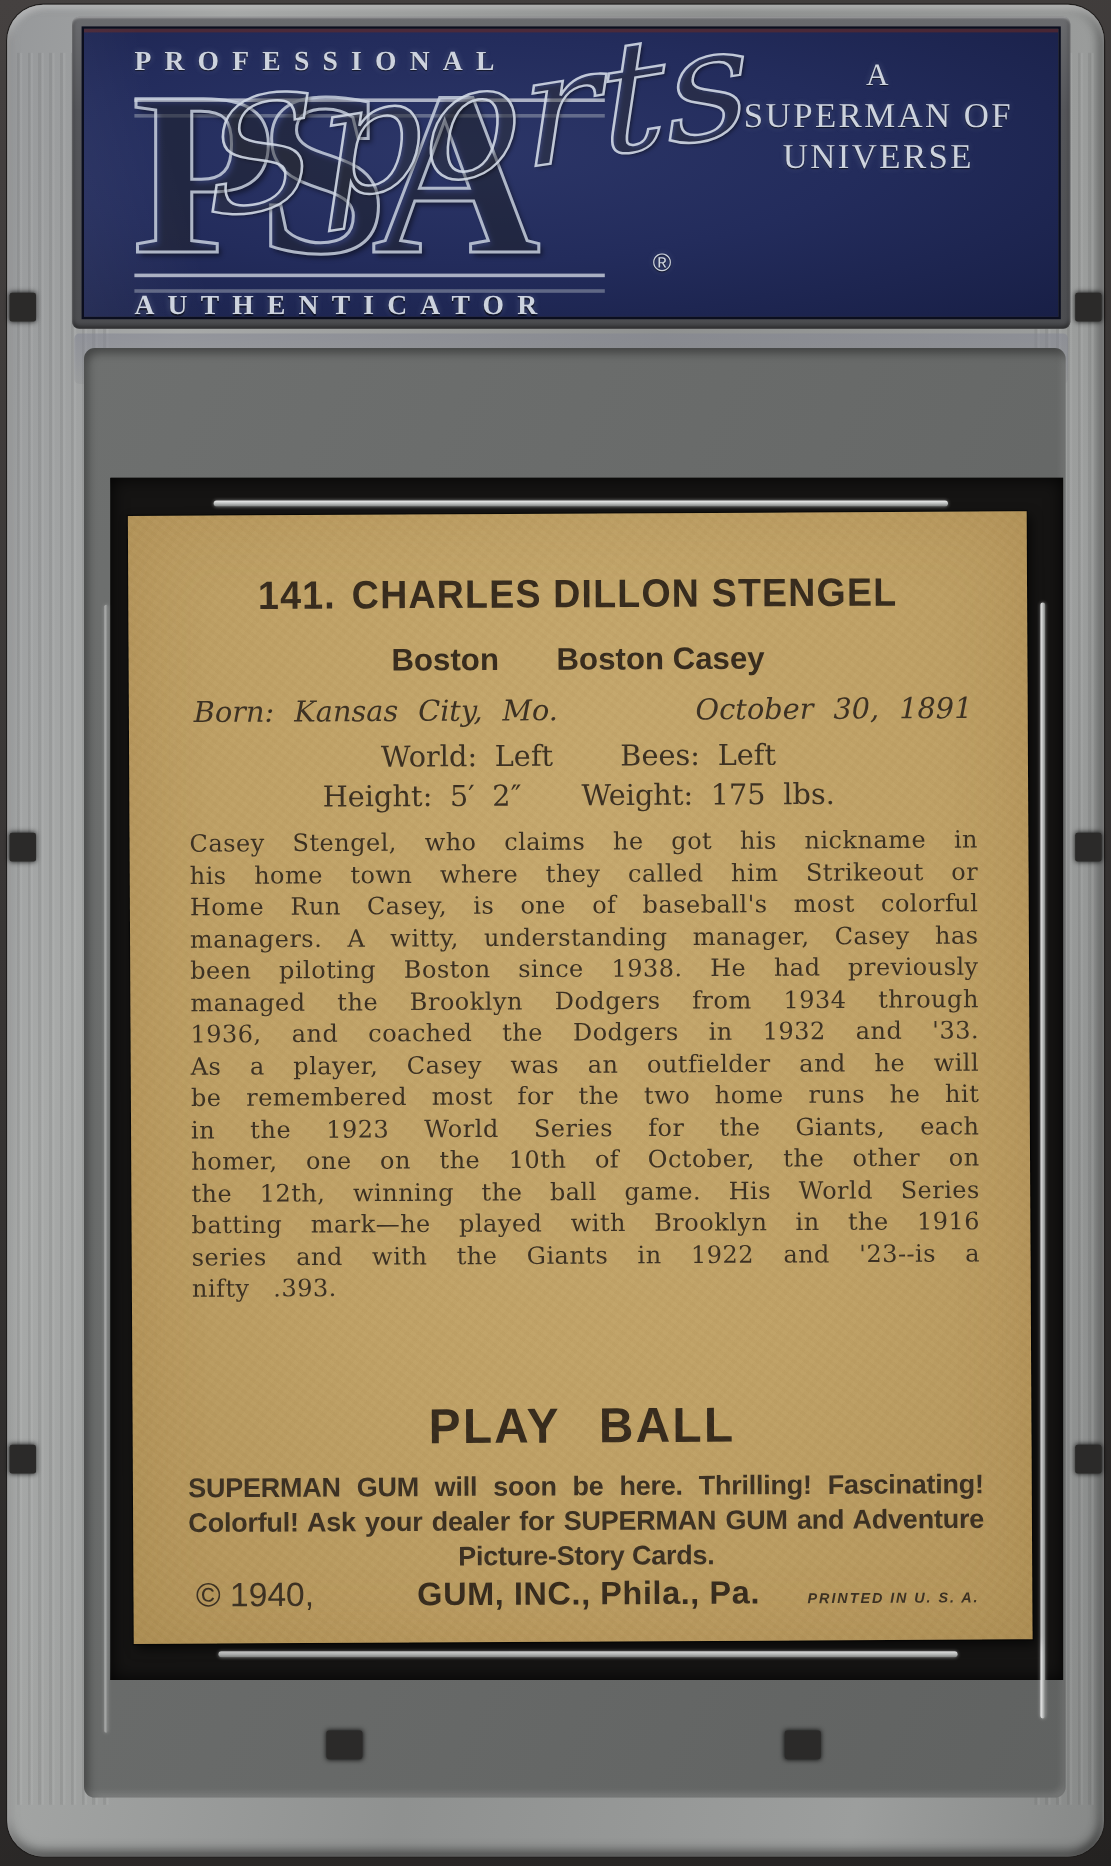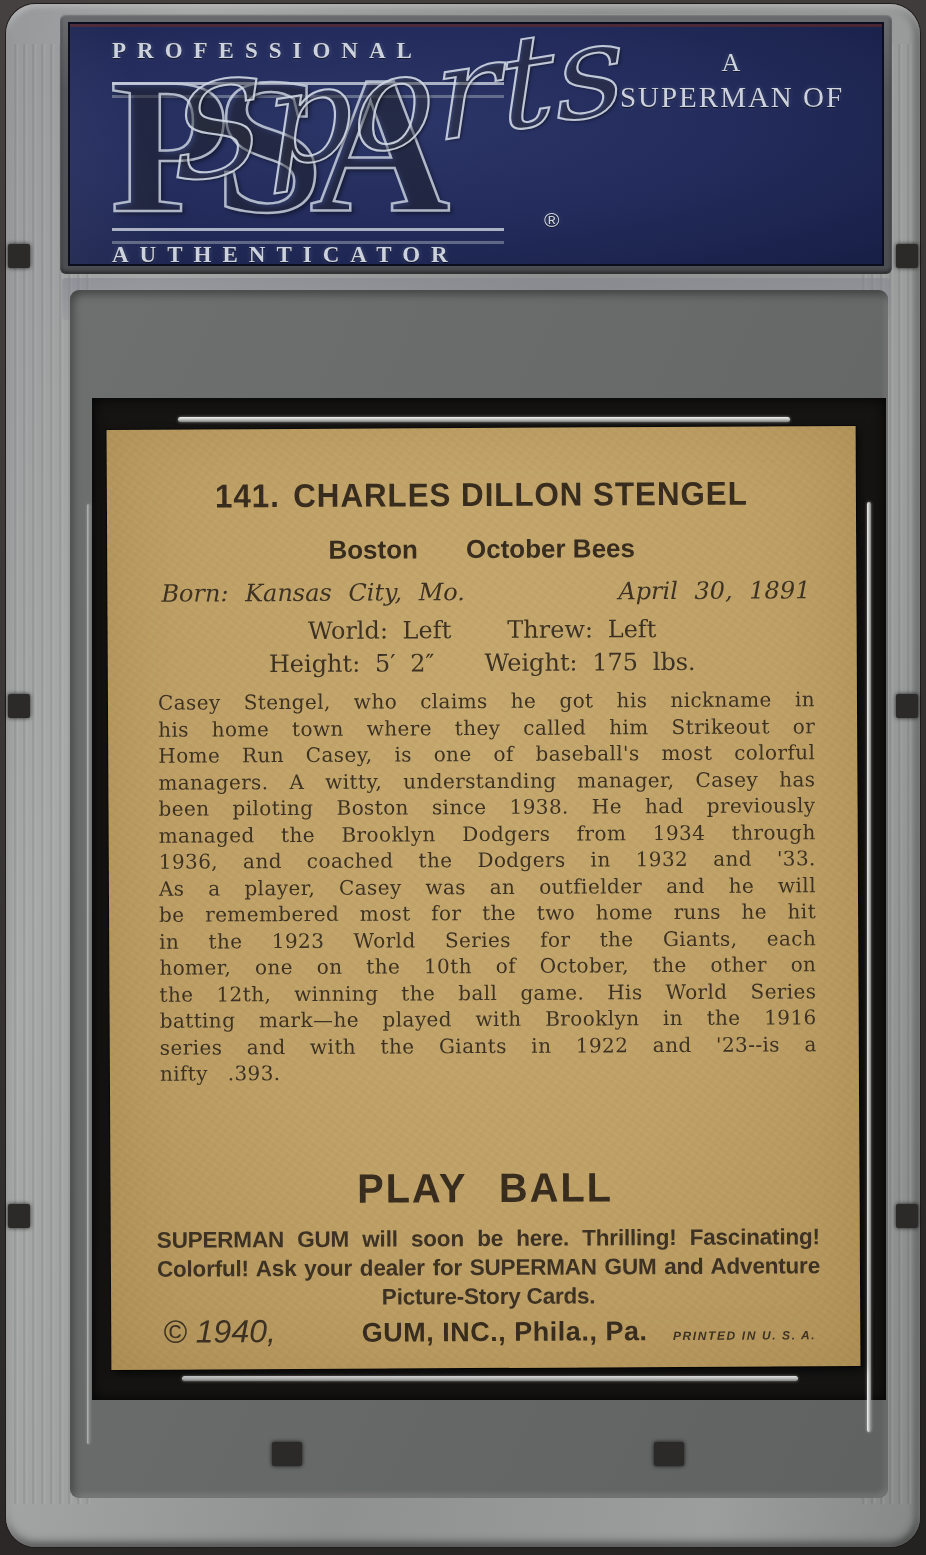--- a/index.html
+++ b/index.html
@@ -80,21 +80,21 @@
     font-style:italic;word-spacing:9px;}
   .stats-row1{top:188px;left:0;right:0;display:flex;justify-content:center;gap:56px;}
   .stats-row2{top:221px;left:0;right:0;display:flex;justify-content:center;gap:50px;}
   .bio{top:260px;left:50px;right:42px;font-family:"DejaVu Serif",serif;font-size:20px;
     line-height:26.5px;letter-spacing:.4px;word-spacing:13px;text-align:justify;}
   .brand{top:737px;left:0;right:0;text-align:center;font-weight:bold;font-size:41px;
     letter-spacing:2px;word-spacing:20px;color:#352a1c;transform:scaleX(.97);}
   .promo{top:796px;left:46px;right:40px;font-weight:bold;font-size:22.5px;line-height:29px;
     letter-spacing:-.2px;text-align:justify;text-align-last:center;color:#3a2f21;}
   .footer-row{top:884px;left:52px;right:44px;display:flex;align-items:baseline;}
-  .copyright{font-size:32px;white-space:nowrap;font-style:italic;}
+  .copyright{font-size:28px;white-space:nowrap;}
   .publisher{margin-left:86px;font-weight:bold;font-size:27px;letter-spacing:.5px;white-space:nowrap;color:#352a1c;}
   .printed{margin-left:auto;font-weight:bold;font-size:12px;letter-spacing:1.6px;white-space:nowrap;font-style:italic;}
 </style>
 </head>
 <body>
 
 <div class="photo">
   <div class="slab">
     <div class="rim-streaks left"></div>
     <div class="rim-streaks right"></div>
@@ -106,20 +106,21 @@
           <div class="dbl-bar bar-top"></div>
           <div class="psa-outline">PSA</div>
           <div class="sports-script">Sports</div>
           <div class="reg-mark silver">®</div>
           <div class="dbl-bar bar-bottom"></div>
           <div class="authenticator silver">AUTHENTICATOR</div>
         </div>
         <div class="label-right">
           <div class="division-line first silver">A</div>
           <div class="division-line silver">SUPERMAN OF</div>
+          <div class="division-line silver">UNIVERSE</div>
         </div>
       </div>
     </div>
 
     <div class="mid-reflect"></div>
 
     <div class="well"></div>
     <div class="card-backing"></div>
 
     <div class="metal" style="left:172px;top:413px;width:612px;height:5px;"></div>
@@ -127,29 +128,29 @@
     <div class="metal vert" style="left:861px;top:498px;width:4px;height:930px;"></div>
     <div class="metal vert" style="left:81px;top:500px;width:3px;height:940px;opacity:.55;"></div>
 
     <div class="card">
       <div class="abs title-row">
         <span>141.</span>
         <span>CHARLES DILLON STENGEL</span>
       </div>
       <div class="abs role-row">
         <span>Boston</span>
-        <span>October Bees</span>
+        <span>Boston Casey</span>
       </div>
       <div class="abs serifline born-row">
         <span>Born: Kansas City, Mo.</span>
-        <span>April 30, 1891</span>
+        <span>October 30, 1891</span>
       </div>
       <div class="abs serifline stats-row1">
         <span>World: Left</span>
-        <span>Threw: Left</span>
+        <span>Bees: Left</span>
       </div>
       <div class="abs serifline stats-row2">
         <span>Height: 5′ 2″</span>
         <span>Weight: 175 lbs.</span>
       </div>
       <div class="abs bio">Casey Stengel, who claims he got his nickname in his home town where they called him Strikeout or Home Run Casey, is one of baseball's most colorful managers. A witty, understanding manager, Casey has been piloting Boston since 1938. He had previously managed the Brooklyn Dodgers from 1934 through 1936, and coached the Dodgers in 1932 and '33. As a player, Casey was an outfielder and he will be remembered most for the two home runs he hit in the 1923 World Series for the Giants, each homer, one on the 10th of October, the other on the 12th, winning the ball game. His World Series batting mark—he played with Brooklyn in the 1916 series and with the Giants in 1922 and '23--is a nifty .393.</div>
       <div class="abs brand">PLAY BALL</div>
       <div class="abs promo">SUPERMAN GUM will soon be here. Thrilling! Fascinating! Colorful! Ask your dealer for SUPERMAN GUM and Adventure Picture-Story Cards.</div>
       <div class="abs footer-row">
         <span class="copyright">© 1940,</span>

